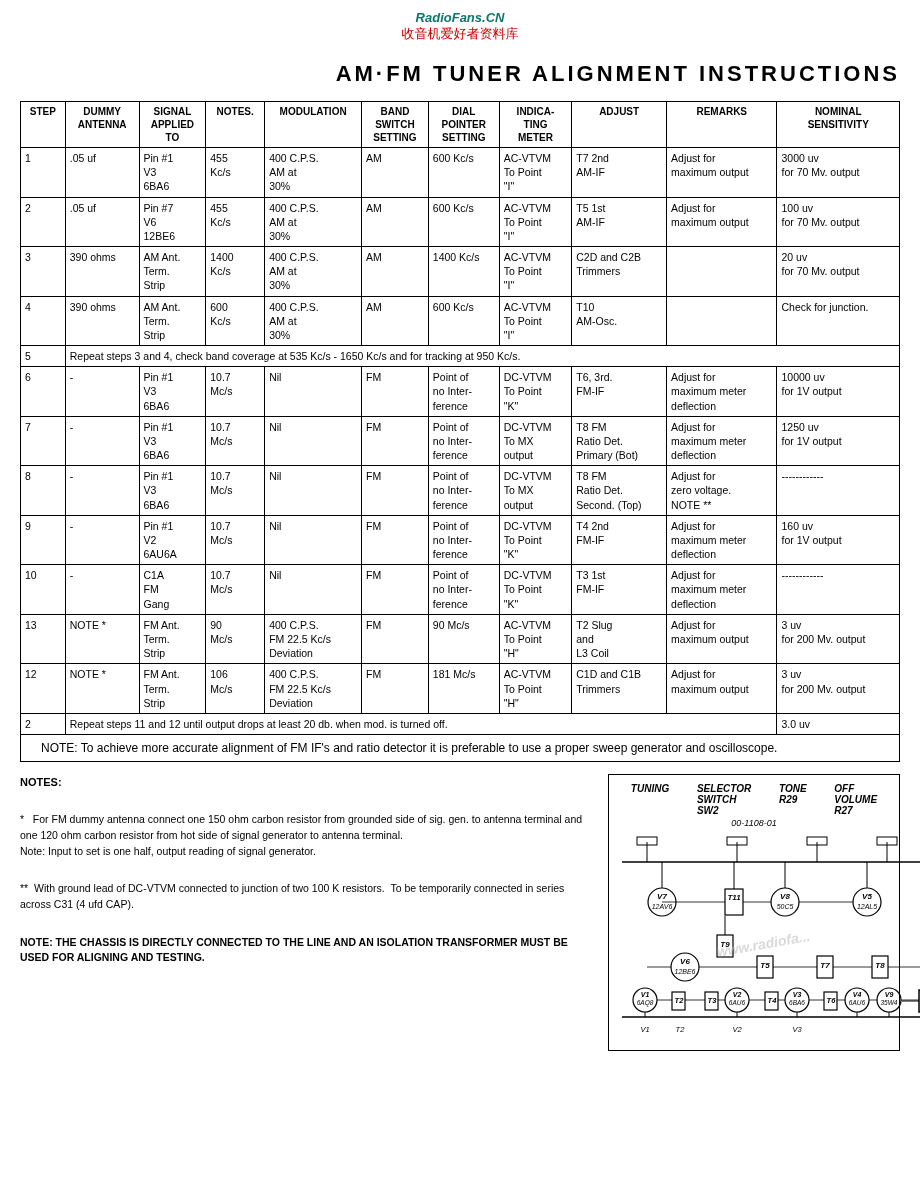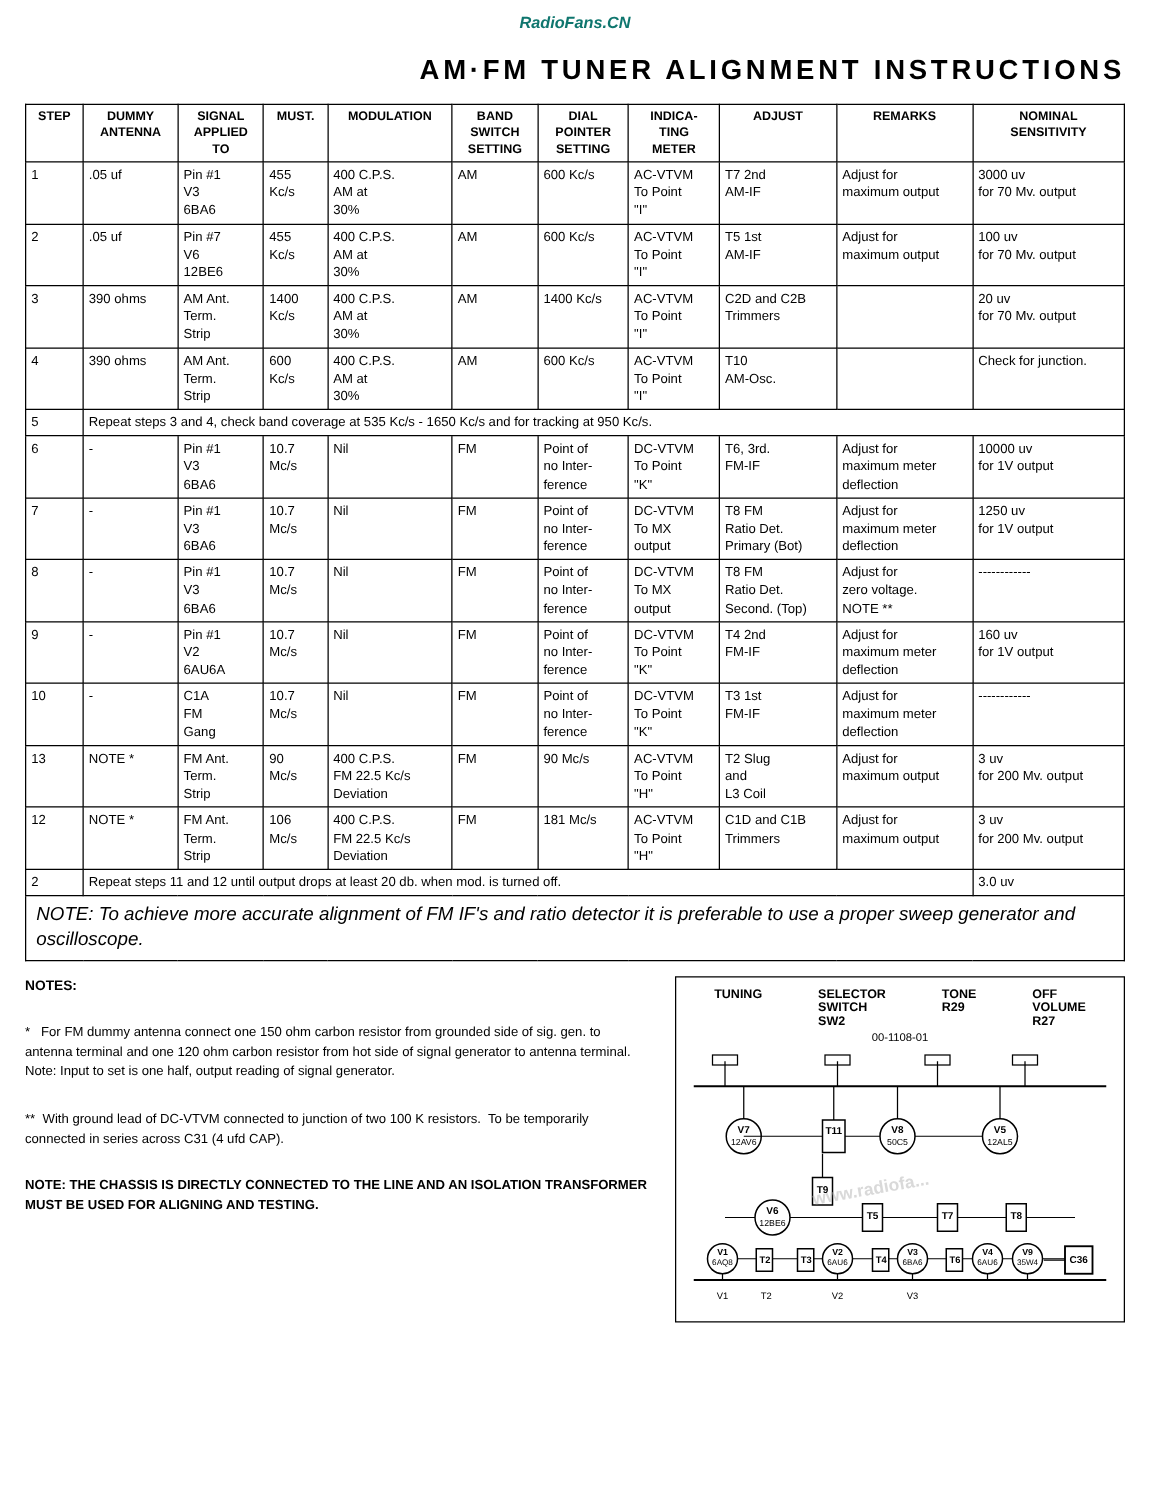--- a/index.html
+++ b/index.html
@@ -67,49 +67,51 @@
       line-height: 1.5;
     }
     .notes-section p {
       margin-bottom: 6px;
     }
     .notes-title {
       font-weight: bold;
       font-size: 11px;
     }
     .diagram-section {
-      width: 360px;
+      width: 292px;
       border: 1px solid #000;
       padding: 8px;
       position: relative;
+      font-style: italic;
     }
     .diagram-title-row {
       display: flex;
       justify-content: space-around;
       font-size: 10px;
       font-weight: bold;
       margin-bottom: 2px;
     }
   </style>
 </head>
 <body>
 
 <div class="site-header">
   <div class="site-name">RadioFans.CN</div>
+  <div class="site-subtitle">收音机爱好者资料库</div>
 </div>
 
 <div class="page-title">AM·FM  TUNER  ALIGNMENT  INSTRUCTIONS</div>
 
 <table class="main-table">
   <thead>
     <tr>
       <th>STEP</th>
       <th>DUMMY<br>ANTENNA</th>
       <th>SIGNAL<br>APPLIED<br>TO</th>
-      <th>MUST.</th>
+      <th>NOTES.</th>
       <th>MODULATION</th>
       <th>BAND<br>SWITCH<br>SETTING</th>
       <th>DIAL<br>POINTER<br>SETTING</th>
       <th>INDICA-<br>TING<br>METER</th>
       <th>ADJUST</th>
       <th>REMARKS</th>
       <th>NOMINAL<br>SENSITIVITY</th>
     </tr>
   </thead>
   <tbody id="table-body">
@@ -259,21 +261,21 @@
         <td>C1D and C1B<br>Trimmers</td>
         <td>Adjust for<br>maximum output</td>
         <td>3 uv<br>for 200 Mv. output</td>
       </tr>
       <tr>
           <td class="center">2</td>
           <td colspan="9">Repeat steps 11 and 12 until output drops at least 20 db. when mod. is turned off.</td>
           <td class="center">3.0 uv</td>
         </tr>
       <tr>
-        <td colspan="11" style="padding:5px 8px; font-size:15px;font-style:italic;">NOTE:  To achieve more accurate alignment of FM IF's and ratio detector it is preferable to use a proper sweep generator and oscilloscope.</td>
+        <td colspan="11" style="padding:5px 20px; font-size:12px;">NOTE:  To achieve more accurate alignment of FM IF's and ratio detector it is preferable to use a proper sweep generator and oscilloscope.</td>
       </tr>
     </tbody>
 </table>
 
 <div class="bottom-section">
   <div class="notes-section">
     <p class="notes-title">NOTES:</p>
     <br>
     <p>
       <span>*&nbsp;&nbsp;</span>

